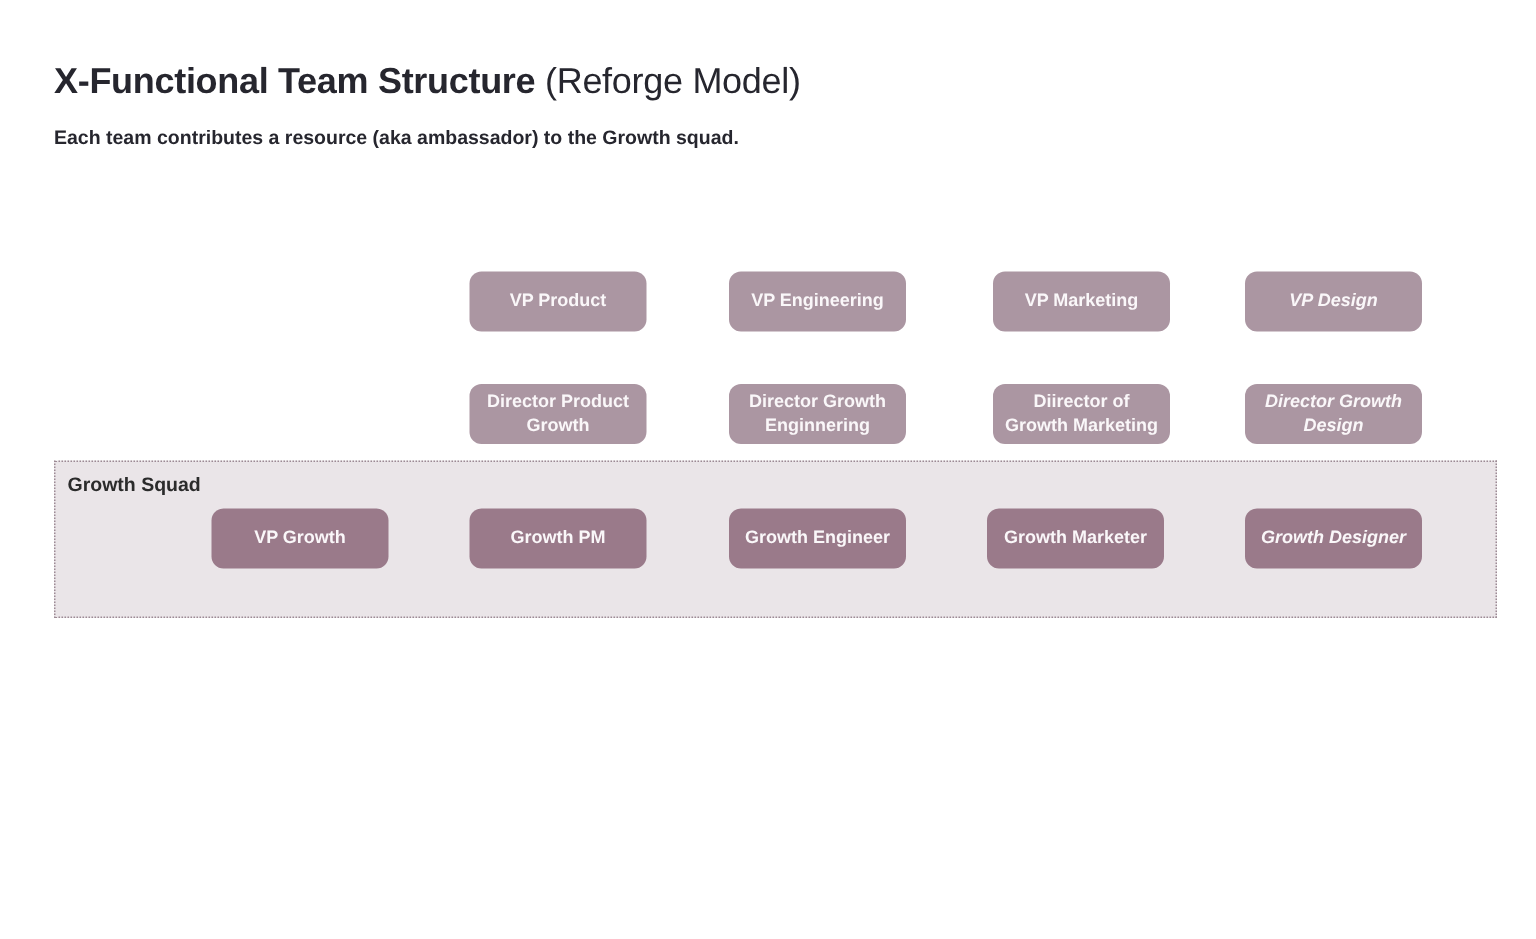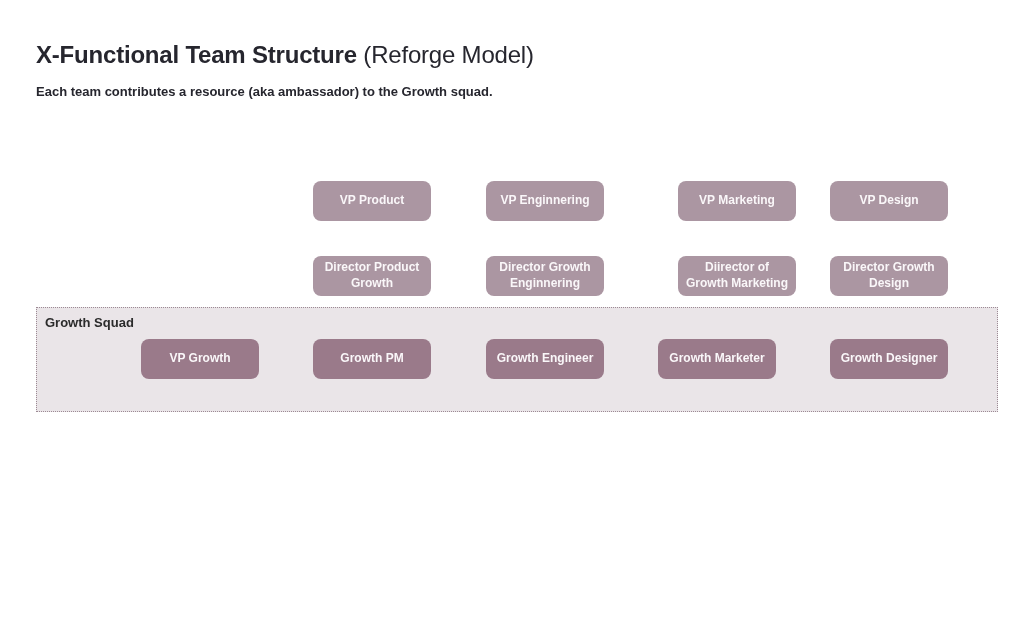--- a/index.html
+++ b/index.html
@@ -36,21 +36,21 @@
     display: flex; align-items: center; justify-content: center;
     text-align: center;
     font-size: 12px; font-weight: 700; line-height: 1.3;
     color: #faf7f9;
     padding: 0 6px;
   }
   .box.light { background: var(--box-light, #ab96a2); }
   .box.dark  { background: var(--box-dark,  #9a7a8a); }
   
   .c0 { left: 141px; } .c1 { left: 313px; } .c2 { left: 486px; }
-  .c3 { left: 678px; } .c4 { left: 830px; }
+  .c3 { left: 662px; } .c4 { left: 830px; font-style: italic; }
   .row-vp  .box { top: 181px; }
   .row-dir .box { top: 256px; }
   .squad {
     position: absolute; left: 36px; top: 307px;
     width: 962px; height: 105px;
     background: var(--squad-bg, #eae5e8);
     border: 1px dotted var(--squad-border, #9c8a94);
   }
   .squad-label {
     position: absolute; left: 8px; top: 7px;
@@ -71,21 +71,21 @@
 <body>
 
 <div class="canvas">
 
   <h1 class="title"><span class="t-bold">X-Functional Team Structure</span><span class="t-reg"> (Reforge Model)</span></h1>
 
   <p class="subtitle">Each team contributes a resource (aka ambassador) to the Growth squad.</p>
 
   <div class="row-vp">
     <div class="box light c1">VP Product</div>
-    <div class="box light c2">VP Enginnering</div>
+    <div class="box light c2">VP Engineering</div>
     <div class="box light c3">VP Marketing</div>
     <div class="box light c4">VP Design</div>
   </div>
 
   <div class="row-dir">
     <div class="box light c1">Director Product Growth</div>
     <div class="box light c2">Director Growth Enginnering</div>
     <div class="box light c3">Diirector of Growth Marketing</div>
     <div class="box light c4">Director Growth Design</div>
   </div>

